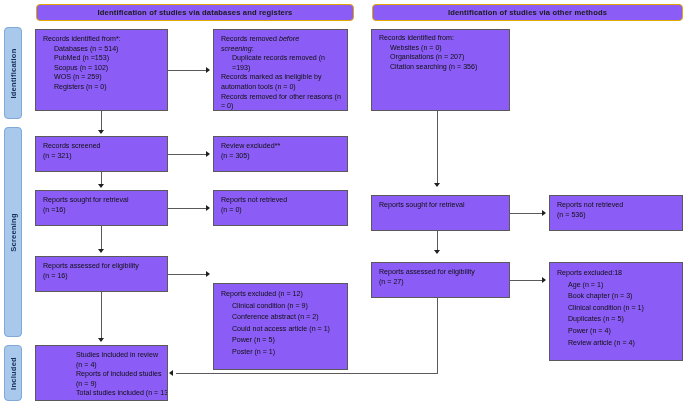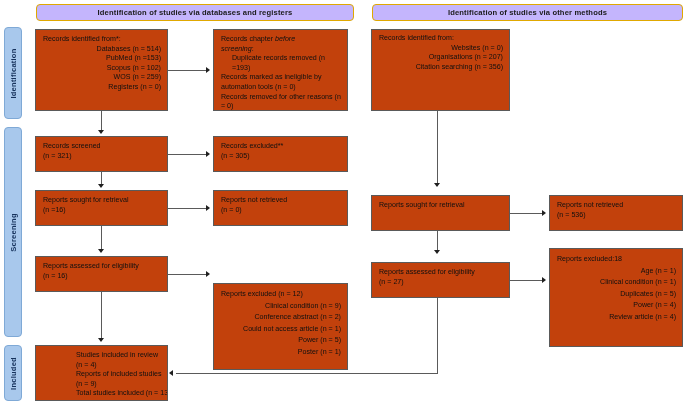--- a/index.html
+++ b/index.html
@@ -13,21 +13,21 @@
   }
   #prisma {
     position: relative;
     width: 685px;
     height: 405px;
     background: #ffffff;
     overflow: hidden;
   }
   .band {
     position: absolute;
-    background: #c4b5fd;
+    background: #8b5cf6;
     border: 1px solid #E0A800;
     border-radius: 4px;
     color: #1a1a1a;
     font-size: 7.6px;
     font-weight: bold;
     letter-spacing: .15px;
     display: flex;
     align-items: center;
     justify-content: center;
     box-sizing: border-box;
@@ -45,31 +45,31 @@
   .stage span {
     transform: rotate(-90deg);
     white-space: nowrap;
     font-size: 7.6px;
     font-weight: bold;
     color: #16325c;
     letter-spacing: .2px;
   }
   .box {
     position: absolute;
-    background: #c2410c;
+    background: #8b5cf6;
     border: 1px solid #5a5a5a;
     box-sizing: border-box;
     padding: 5px 6px 4px 7px;
     font-size: 7.1px;
     line-height: 9.6px;
     color: #101010;
     overflow: hidden;
   }
   .box .ln { white-space: nowrap; }
-  .box .ind { padding-left: 11px; text-align: right; }
+  .box .ind { padding-left: 11px; }
   .box .ind2 { padding-left: 11px; white-space: normal; }
   .box .wrap { white-space: normal; }
   .box em { }
   .box .sp { line-height: 11.6px; }
   .conn {
     position: absolute;
     background: #5a5a5a;
   }
   .conn.h { height: 1px; }
   .conn.v { width: 1px; }
@@ -118,34 +118,34 @@
   <div class="box" style="left:35px;top:29px;width:133px;height:82px;">
     <div class="ln">Records identified from*:</div>
     <div class="ln ind">Databases (n = 514)</div>
     <div class="ln ind">PubMed (n =153)</div>
     <div class="ln ind">Scopus (n = 102)</div>
     <div class="ln ind">WOS (n = 259)</div>
     <div class="ln ind">Registers (n = 0)</div>
   </div>
 
   <div class="box" style="left:213px;top:29px;width:135px;height:82px;">
-    <div class="ln"><span>Records chapter </span><em>before</em></div>
+    <div class="ln"><span>Records removed </span><em>before</em></div>
     <div class="ln"><em>screening</em><span>:</span></div>
     <div class="ind2">Duplicate records removed (n =193)</div>
     <div class="wrap">Records marked as ineligible by automation tools (n = 0)</div>
     <div class="wrap">Records removed for other reasons (n = 0)</div>
   </div>
 
   <div class="box" style="left:35px;top:136px;width:133px;height:36px;">
     <div class="ln">Records screened</div>
     <div class="ln">(n = 321)</div>
   </div>
 
   <div class="box" style="left:213px;top:136px;width:135px;height:36px;">
-    <div class="ln">Records excluded**</div>
+    <div class="ln">Review excluded**</div>
     <div class="ln">(n = 305)</div>
   </div>
 
   <div class="box" style="left:35px;top:190px;width:133px;height:36px;">
     <div class="ln">Reports sought for retrieval</div>
     <div class="ln">(n =16)</div>
   </div>
 
   <div class="box" style="left:213px;top:190px;width:135px;height:36px;">
     <div class="ln">Reports not retrieved</div>
@@ -188,23 +188,24 @@
   <div class="box" style="left:549px;top:195px;width:134px;height:36px;">
     <div class="ln">Reports not retrieved</div>
     <div class="ln">(n = 536)</div>
   </div>
 
   <div class="box" style="left:371px;top:262px;width:139px;height:36px;">
     <div class="ln">Reports assessed for eligibility</div>
     <div class="ln">(n = 27)</div>
   </div>
 
-  <div class="box" style="left:549px;top:248px;width:134px;height:99px;">
+  <div class="box" style="left:549px;top:262px;width:134px;height:99px;">
     <div class="ln sp">Reports excluded:18</div>
     <div class="ln sp ind">Age (n = 1)</div>
+    <div class="ln sp ind">Book chapter (n = 3)</div>
     <div class="ln sp ind">Clinical condition (n = 1)</div>
     <div class="ln sp ind">Duplicates (n = 5)</div>
     <div class="ln sp ind">Power (n = 4)</div>
     <div class="ln sp ind">Review article (n = 4)</div>
   </div>
 
   <div class="conn v" style="left:101px;top:111px;height:20px;"></div>
   <div class="arw down" style="left:98px;top:130px;"></div>
 
   <div class="conn h" style="left:168px;top:70px;width:39px;"></div>

